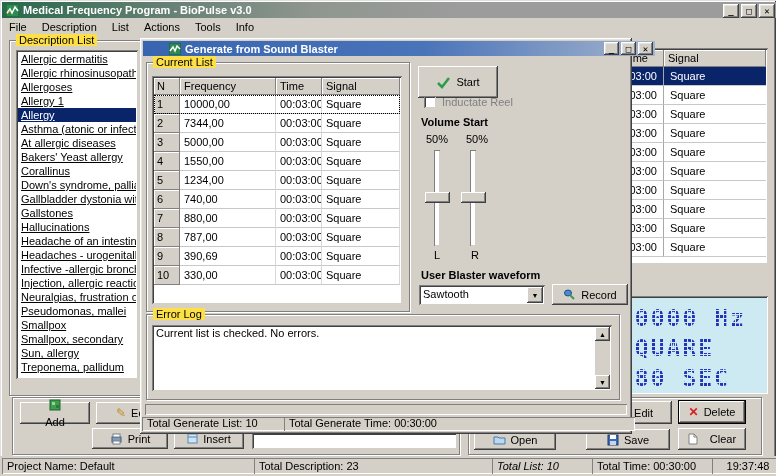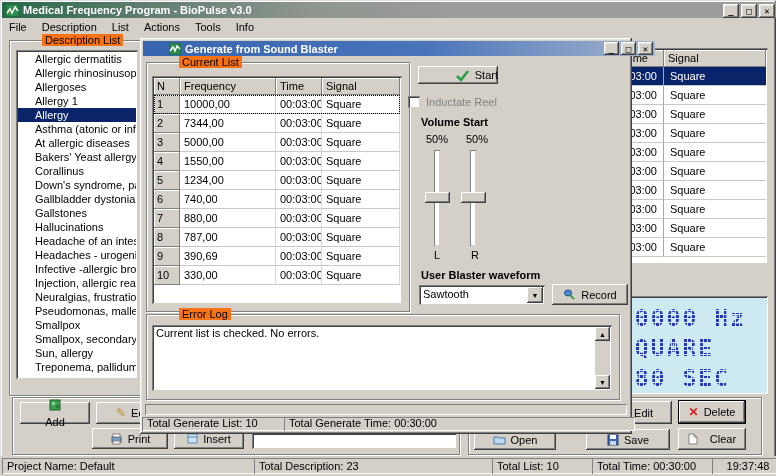--- a/index.html
+++ b/index.html
@@ -7,34 +7,34 @@
        font-family:"Liberation Sans",sans-serif;font-size:11px;color:#000;
        box-shadow:inset 1px 1px 0 #dfdfdf, inset -1px -1px 0 #404040, inset 2px 2px 0 #fff, inset -2px -2px 0 #808080;}
   .abs{position:absolute;}
   
   .out{background:#d4d0c8;box-shadow:inset -1px -1px 0 #404040, inset 1px 1px 0 #fff, inset -2px -2px 0 #808080, inset 2px 2px 0 #e6e4de;}
   .btn{display:flex;align-items:center;justify-content:center;gap:5px;background:#d4d0c8;cursor:default;
        box-shadow:inset -1px -1px 0 #404040, inset 1px 1px 0 #fff, inset -2px -2px 0 #808080;}
   .btn.default{border:1px solid #000;}
   .field{background:#fff;box-shadow:inset 1px 1px 0 #808080, inset -1px -1px 0 #d4d0c8, inset 2px 2px 0 #404040, inset -2px -2px 0 #fff;}
   .groupbox{border:1px solid #808080;box-shadow:inset 1px 1px 0 #fff, 1px 1px 0 #fff;}
-  .group-label{position:absolute;top:-7px;left:6px;background:#f97316;padding:0 3px;line-height:12px;margin-left:26px;}
+  .group-label{position:absolute;top:-7px;left:6px;background:#fde047;padding:0 3px;line-height:12px;}
   
   .main-title{background:linear-gradient(to right,#27684c 0%,#5e7d6e 18%,#8f968f 40%,#9c9c9c 60%,#9c9c9c 100%);
               color:#fff;font-weight:bold;display:flex;align-items:center;gap:4px;padding-left:4px;}
   .dlg-title{background:linear-gradient(to right,#3765af 0%,#4a74ba 55%,#a4b4cc 100%);
              color:#fff;font-weight:bold;display:flex;align-items:center;gap:4px;padding-left:3px;}
   .tb-btns{position:absolute;top:2px;right:3px;display:flex;gap:2px;}
   .tb-btn{width:16px;height:14px;font-size:9px;line-height:12px;text-align:center;font-family:"DejaVu Sans Mono",monospace;
           display:flex;align-items:center;justify-content:center;color:#000;}
   .tb-btn.sm{width:15px;height:13px;}
   
   .menu-item{padding:3px 8px 3px 7px;}
   
-  .li{height:14px;line-height:14px;padding-left:17px;white-space:nowrap;overflow:hidden;}
+  .li{height:14px;line-height:14px;padding-left:3px;white-space:nowrap;overflow:hidden;text-decoration:underline;}
   .li.sel{background:#0a246a;color:#fff;}
   
   .hdr-cell{background:#d4d0c8;box-shadow:inset -1px -1px 0 #808080, inset 1px 1px 0 #fff;padding:0 4px;line-height:16px;white-space:nowrap;overflow:hidden;}
   .bg-row{display:grid;grid-template-columns:92px 1fr;height:19px;line-height:18px;background:#fff;}
   .bg-row .c-time{text-align:right;padding-right:6px;border-right:1px solid #a8a8a8;border-bottom:1px solid #c8c8c8;}
   .bg-row .c-sig{padding-left:6px;border-bottom:1px solid #c8c8c8;}
   .bg-row.sel{background:#0a246a;color:#fff;}
   
   .dlg-row{display:grid;grid-template-columns:26px 96px 46px 1fr;height:19px;line-height:18px;}
   .n-cell{background:#d4d0c8;box-shadow:inset -1px -1px 0 #808080, inset 1px 1px 0 #fff;padding-left:3px;}
@@ -242,21 +242,21 @@
           <path d="M1 1 L6 1 L9 4 L9 11 L1 11 Z" fill="#fff" stroke="#808080"></path>
           <path d="M6 1 L6 4 L9 4" fill="none" stroke="#808080"></path>
         </svg>
       </span>
     <span>Clear</span>
   </div>
 
   <div class="abs" style="left:0;top:456px;width:776px;height:20px;background:#d4d0c8;">
     <div class="abs sb-panel" style="left:2px;top:2px;width:250px;height:16px;">Project Name: Default</div>
     <div class="abs sb-panel" style="left:254px;top:2px;width:236px;height:16px;">Total Description: 23</div>
-    <div class="abs sb-panel" style="left:492px;top:2px;width:98px;height:16px;">Total List: 10</div>
+    <div class="abs sb-panel" style="left:492px;top:2px;width:98px;height:16px;font-style:italic;">Total List: 10</div>
     <div class="abs sb-panel" style="left:592px;top:2px;width:118px;height:16px;">Total Time: 00:30:00</div>
     <div class="abs sb-panel" style="left:712px;top:2px;width:62px;height:16px;text-align:center;">19:37:48</div>
   </div>
 
   <div class="abs out" style="left:140px;top:38px;width:492px;height:396px;z-index:10;">
 
     <div class="abs dlg-title" style="left:3px;top:3px;width:486px;height:15px;padding-left:26px;">
       <span style="display:inline-flex;">
         <svg width="12" height="12">
             <rect x="0" y="0" width="12" height="12" fill="#2d8a4e" stroke="#145c2e"></rect>
@@ -338,30 +338,30 @@
           </div>
           <div class="dlg-row">
             <div class="n-cell">10</div>
             <div class="d-cell">330,00</div>
             <div class="d-cell">00:03:00</div>
             <div class="d-cell">Square</div>
           </div>
         </div>
     </div>
 
-    <div class="abs btn" style="left:278px;top:28px;width:80px;height:18px;justify-content:flex-end;">
+    <div class="abs btn" style="left:278px;top:28px;width:80px;height:32px;">
       <span style="display:inline-flex;">
           <svg width="15" height="13">
             <polyline points="2,7 6,11 13,2" fill="none" stroke="#2a9e46" stroke-width="2.5"></polyline>
           </svg>
         </span>
       <span>Start</span>
     </div>
 
-    <div class="abs" style="left:268px;top:58px;display:flex;align-items:center;gap:6px;">
+    <div class="abs" style="left:284px;top:58px;display:flex;align-items:center;gap:6px;">
       <span class="field" style="width:12px;height:12px;display:inline-block;"></span>
       <span class="gray">Inductate Reel</span>
     </div>
 
     <div class="abs bold" style="left:281px;top:78px;">Volume Start</div>
     <div class="abs" style="left:286px;top:95px;">50%</div>
     <div class="abs" style="left:326px;top:95px;">50%</div>
 
     <div class="abs sl-track" style="left:294px;top:112px;height:96px;"></div>
     <div class="abs sl-thumb" style="left:285px;top:154px;"></div>

